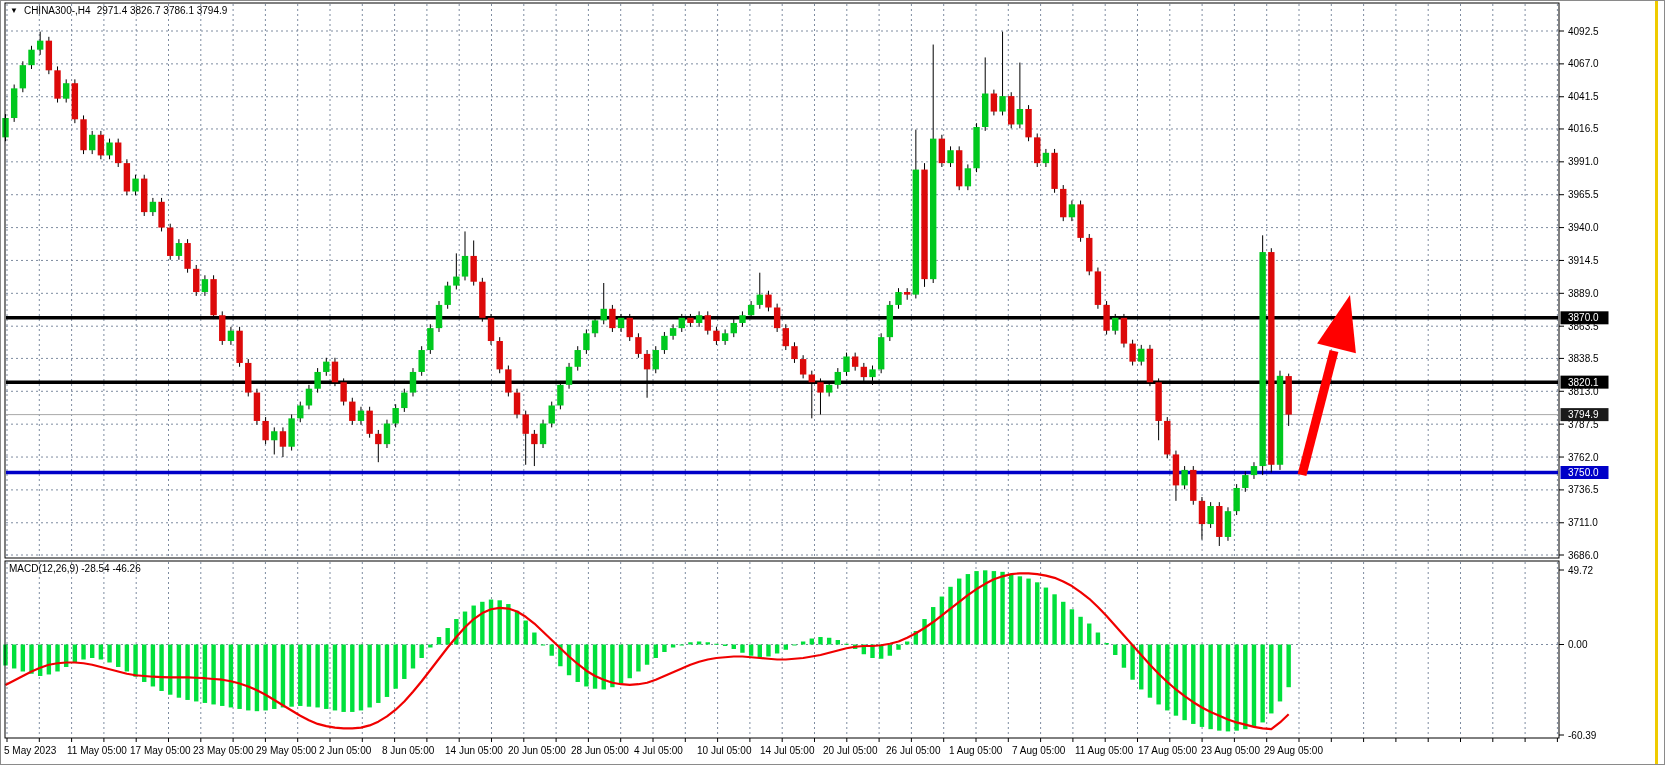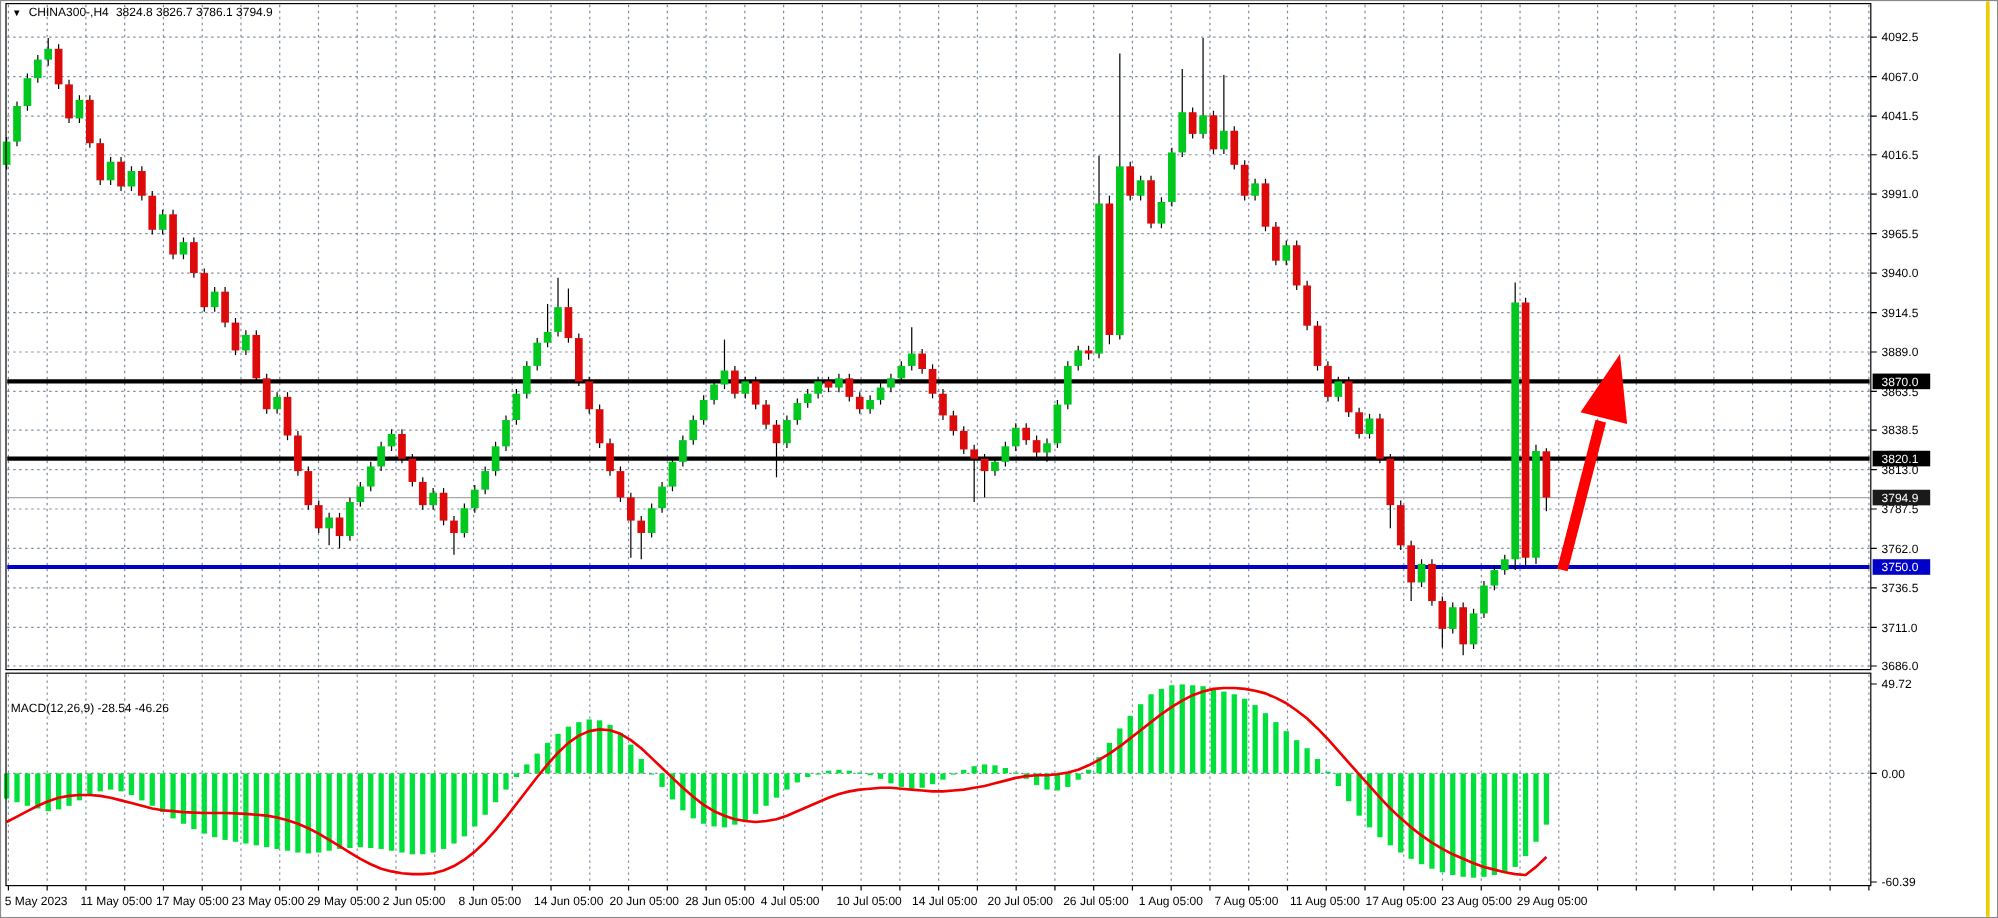--- a/index.html
+++ b/index.html
@@ -8,21 +8,21 @@
     font-family:"Liberation Sans",sans-serif;overflow:hidden;
     border:1px solid #8a8a8a;box-sizing:border-box;
   }
   #chart{position:absolute;left:0;top:0;}
   .symbol-row{
     position:absolute;left:9px;top:4px;font-size:10px;color:#000;
     display:flex;align-items:center;gap:6px;white-space:nowrap;z-index:5;
   }
   .symbol-row .tri{font-size:8px;line-height:10px;}
   .macd-label{
-    position:absolute;left:8px;top:584px;font-size:10px;color:#000;
+    position:absolute;left:8px;top:562px;font-size:10px;color:#000;
     white-space:nowrap;z-index:5;
   }
   .edge-stripe{position:absolute;top:0;width:3px;height:765px;z-index:6;}
 </style>
 </head>
 <body>
 
 <div class="terminal">
   <svg id="chart" width="1665" height="765">
       <rect x="0" y="0" width="1665" height="765" fill="#ffffff"></rect>
@@ -728,19 +728,19 @@
         <text x="1074" y="753">11 Aug 05:00</text>
         <text x="1137" y="753">17 Aug 05:00</text>
         <text x="1200" y="753">23 Aug 05:00</text>
         <text x="1263" y="753">29 Aug 05:00</text>
       </g>
     </svg>
 
   <div class="symbol-row">
     <span class="tri">▼</span>
     <span>CHINA300-,H4</span>
-    <span>3824.8 3826.7 3786.1 3794.9</span>
+    <span>2971.4 3826.7 3786.1 3794.9</span>
   </div>
 
   <div class="macd-label">MACD(12,26,9) -28.54 -46.26</div>
 
   <div class="edge-stripe" style="left: 1654px; background: rgb(239, 203, 0);"></div>
 </div>
 
 </body></html>

